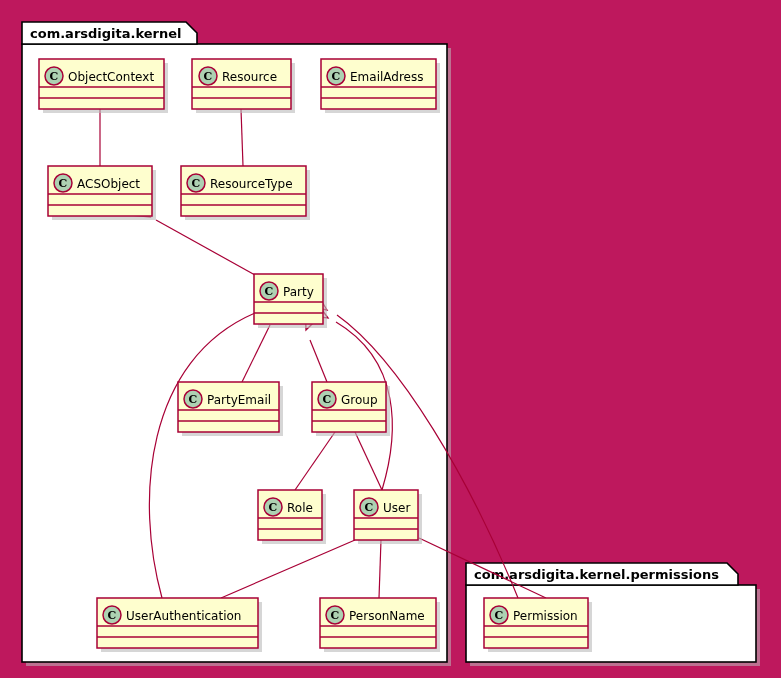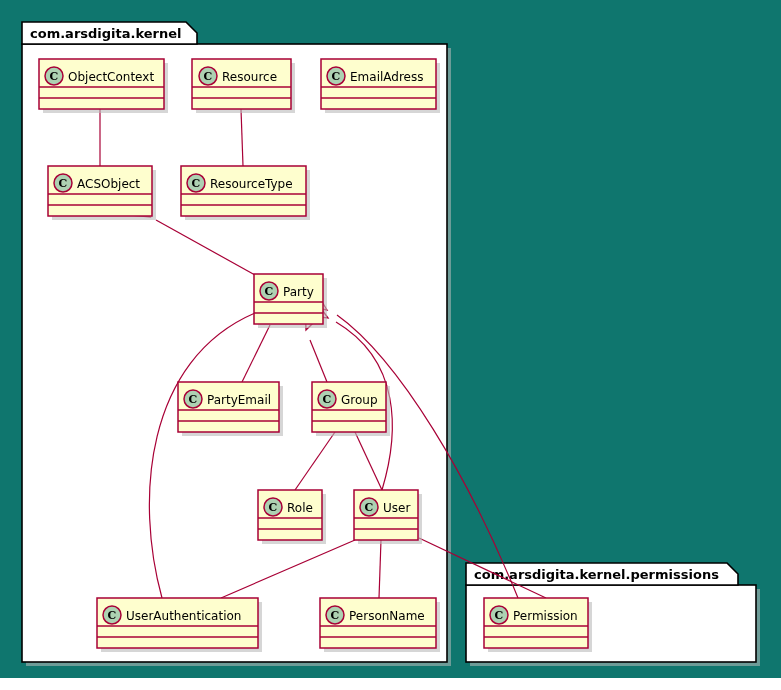--- a/index.html
+++ b/index.html
@@ -11,21 +11,21 @@
   body {
     font-family: "DejaVu Sans", sans-serif;
     width: 781px;
     height: 690px;
     overflow: hidden;
   }
   #diagram-root {
     position: relative;
     width: 781px;
     height: 678px;
-    background: #0f766e;
+    background: #be185d;
     text-align: right;
   }
   svg.diagram-svg {
     position: absolute;
     top: 0;
     left: 0;
     width: 781px;
     height: 690px;
   }
   text {

